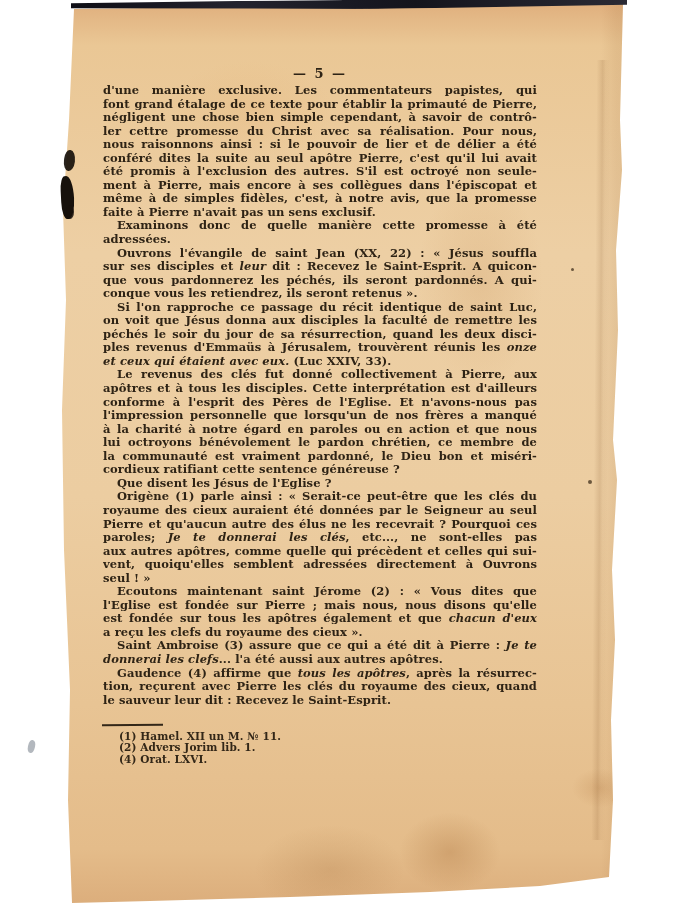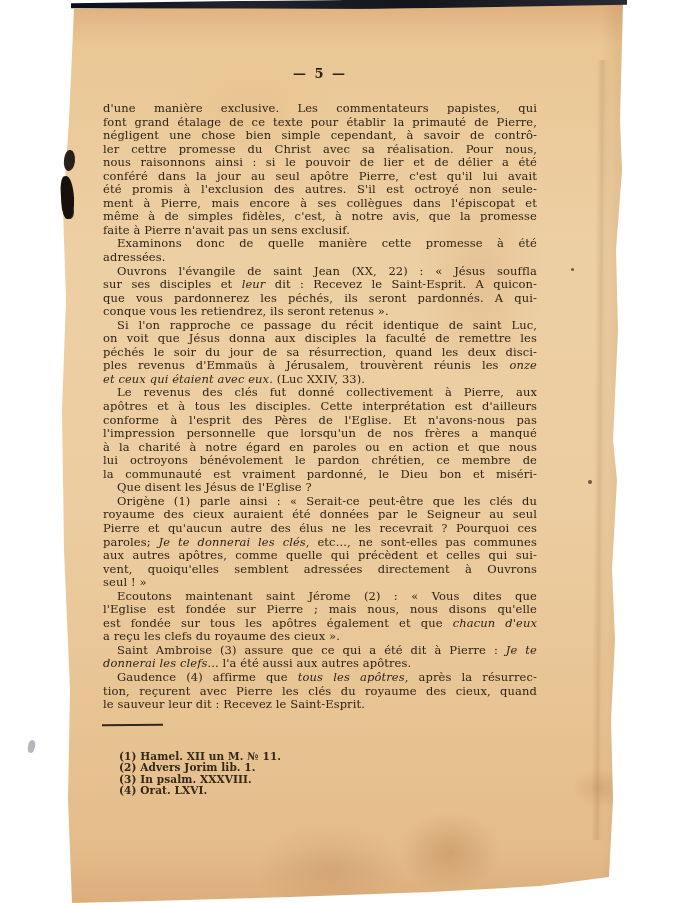--- a/index.html
+++ b/index.html
@@ -45,38 +45,38 @@
   .speck{position:absolute;width:4px;height:4px;border-radius:50%;background:#4a3824;opacity:.8;}
   .speck.s1{left:588px;top:480px;}
   .speck.s2{left:571px;top:268px;width:3px;height:3px;}
   
   .print{color:#2e2315;}
   .pagenum{
     position:absolute;left:103px;top:66px;width:434px;text-align:center;
     font-size:13px;font-weight:700;letter-spacing:2px;color:#2e2315;
   }
   .bodytext{
-    position:absolute;left:103px;top:102px;width:434px;
-    font-size:11.5px;font-weight:400;line-height:13.55px;color:#2e2315;
+    position:absolute;left:103px;top:84px;width:434px;
+    font-size:11.5px;font-weight:700;line-height:13.55px;color:#2e2315;
     letter-spacing:0.1px;
   }
   .line{
     height:13.55px;overflow:hidden;white-space:normal;
     text-align:justify;text-align-last:justify;text-justify:inter-word;
   }
   .line.last{text-align-last:left;}
   .para.indent .line:first-child{text-indent:14px;}
   .line i{font-style:italic;}
   .footrule{
     position:absolute;left:102px;top:724px;width:61px;height:2px;background:#332718;
     transform:rotate(-0.4deg);
   }
   .footnotes{
     position:absolute;left:119px;top:731px;width:300px;
-    font-size:10.5px;font-weight:700;line-height:11.4px;color:#332718;letter-spacing:0.1px;margin-top:20px;
+    font-size:10.5px;font-weight:700;line-height:11.4px;color:#332718;letter-spacing:0.1px;
   }
 </style>
 </head>
 <body>
 
 <div class="scan">
   <div class="paper">
     <div class="crease-right"></div>
   </div>
   <div class="top-edge-line"></div>
@@ -89,21 +89,21 @@
 
   <div class="pagenum print">— 5 —</div>
 
   <div class="bodytext print" id="bodytext">
       <div class="para">
         <div class="line">d'une manière exclusive. Les commentateurs papistes, qui</div>
         <div class="line">font grand étalage de ce texte pour établir la primauté de Pierre,</div>
         <div class="line">négligent une chose bien simple cependant, à savoir de contrô-</div>
         <div class="line">ler cettre promesse du Christ avec sa réalisation. Pour nous,</div>
         <div class="line">nous raisonnons ainsi : si le pouvoir de lier et de délier a été</div>
-        <div class="line">conféré dans la jour au seul apôtre Pierre, c'est qu'il lui avait</div>
+        <div class="line">conféré dites la suite au seul apôtre Pierre, c'est qu'il lui avait</div>
         <div class="line">été promis à l'exclusion des autres. S'il est octroyé non seule-</div>
         <div class="line">ment à Pierre, mais encore à ses collègues dans l'épiscopat et</div>
         <div class="line">même à de simples fidèles, c'est, à notre avis, que la promesse</div>
         <div class="line last">faite à Pierre n'avait pas un sens exclusif.</div>
       </div>
       <div class="para indent">
         <div class="line">Examinons donc de quelle manière cette promesse à été</div>
         <div class="line last">adressées.</div>
       </div>
       <div class="para indent">
@@ -120,20 +120,21 @@
         <div class="line last"><i>et ceux qui étaient avec eux.</i> (Luc XXIV, 33).</div>
       </div>
       <div class="para indent">
         <div class="line">Le revenus des clés fut donné collectivement à Pierre, aux</div>
         <div class="line">apôtres et à tous les disciples. Cette interprétation est d'ailleurs</div>
         <div class="line">conforme à l'esprit des Pères de l'Eglise. Et n'avons-nous pas</div>
         <div class="line">l'impression personnelle que lorsqu'un de nos frères a manqué</div>
         <div class="line">à la charité à notre égard en paroles ou en action et que nous</div>
         <div class="line">lui octroyons bénévolement le pardon chrétien, ce membre de</div>
         <div class="line">la communauté est vraiment pardonné, le Dieu bon et miséri-</div>
+        <div class="line last">cordieux ratifiant cette sentence généreuse ?</div>
       </div>
       <div class="para indent">
         <div class="line last">Que disent les Jésus de l'Eglise ?</div>
       </div>
       <div class="para indent">
         <div class="line">Origène (1) parle ainsi : « Serait-ce peut-être que les clés du</div>
         <div class="line">royaume des cieux auraient été données par le Seigneur au seul</div>
         <div class="line">Pierre et qu'aucun autre des élus ne les recevrait ? Pourquoi ces</div>
         <div class="line">paroles; <i>Je te donnerai les clés</i>, etc..., ne sont-elles pas communes</div>
         <div class="line">aux autres apôtres, comme quelle qui précèdent et celles qui sui-</div>
@@ -154,16 +155,15 @@
         <div class="line">Gaudence (4) affirme que <i>tous les apôtres</i>, après la résurrec-</div>
         <div class="line">tion, reçurent avec Pierre les clés du royaume des cieux, quand</div>
         <div class="line last">le sauveur leur dit : Recevez le Saint-Esprit.</div>
       </div>
     </div>
 
   <div class="footrule"></div>
   <div class="footnotes print" id="footnotes">
       <div>(1) Hamel. XII un M. № 11.</div>
       <div>(2) Advers Jorim lib. 1.</div>
-      <div>(3) In psalm. XXXVIII.</div>
       <div>(4) Orat. LXVI.</div>
     </div>
 </div>
 
 </body></html>

